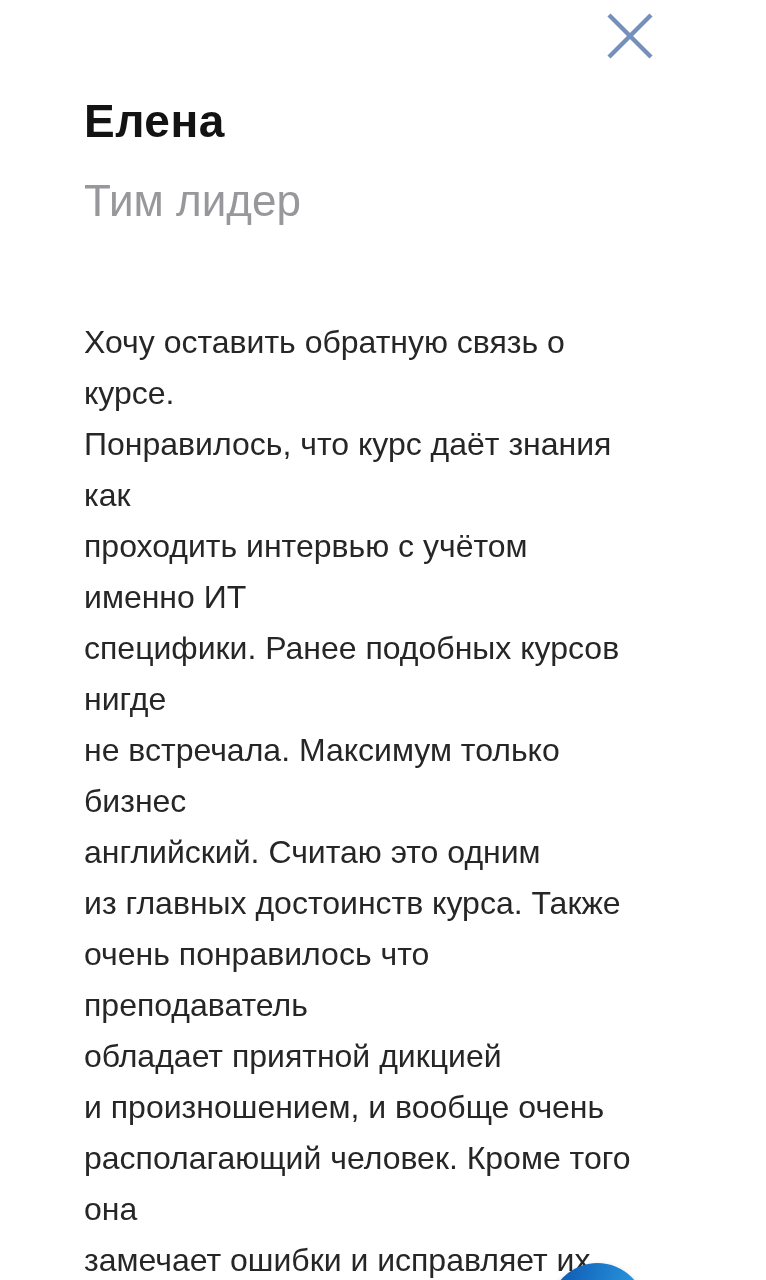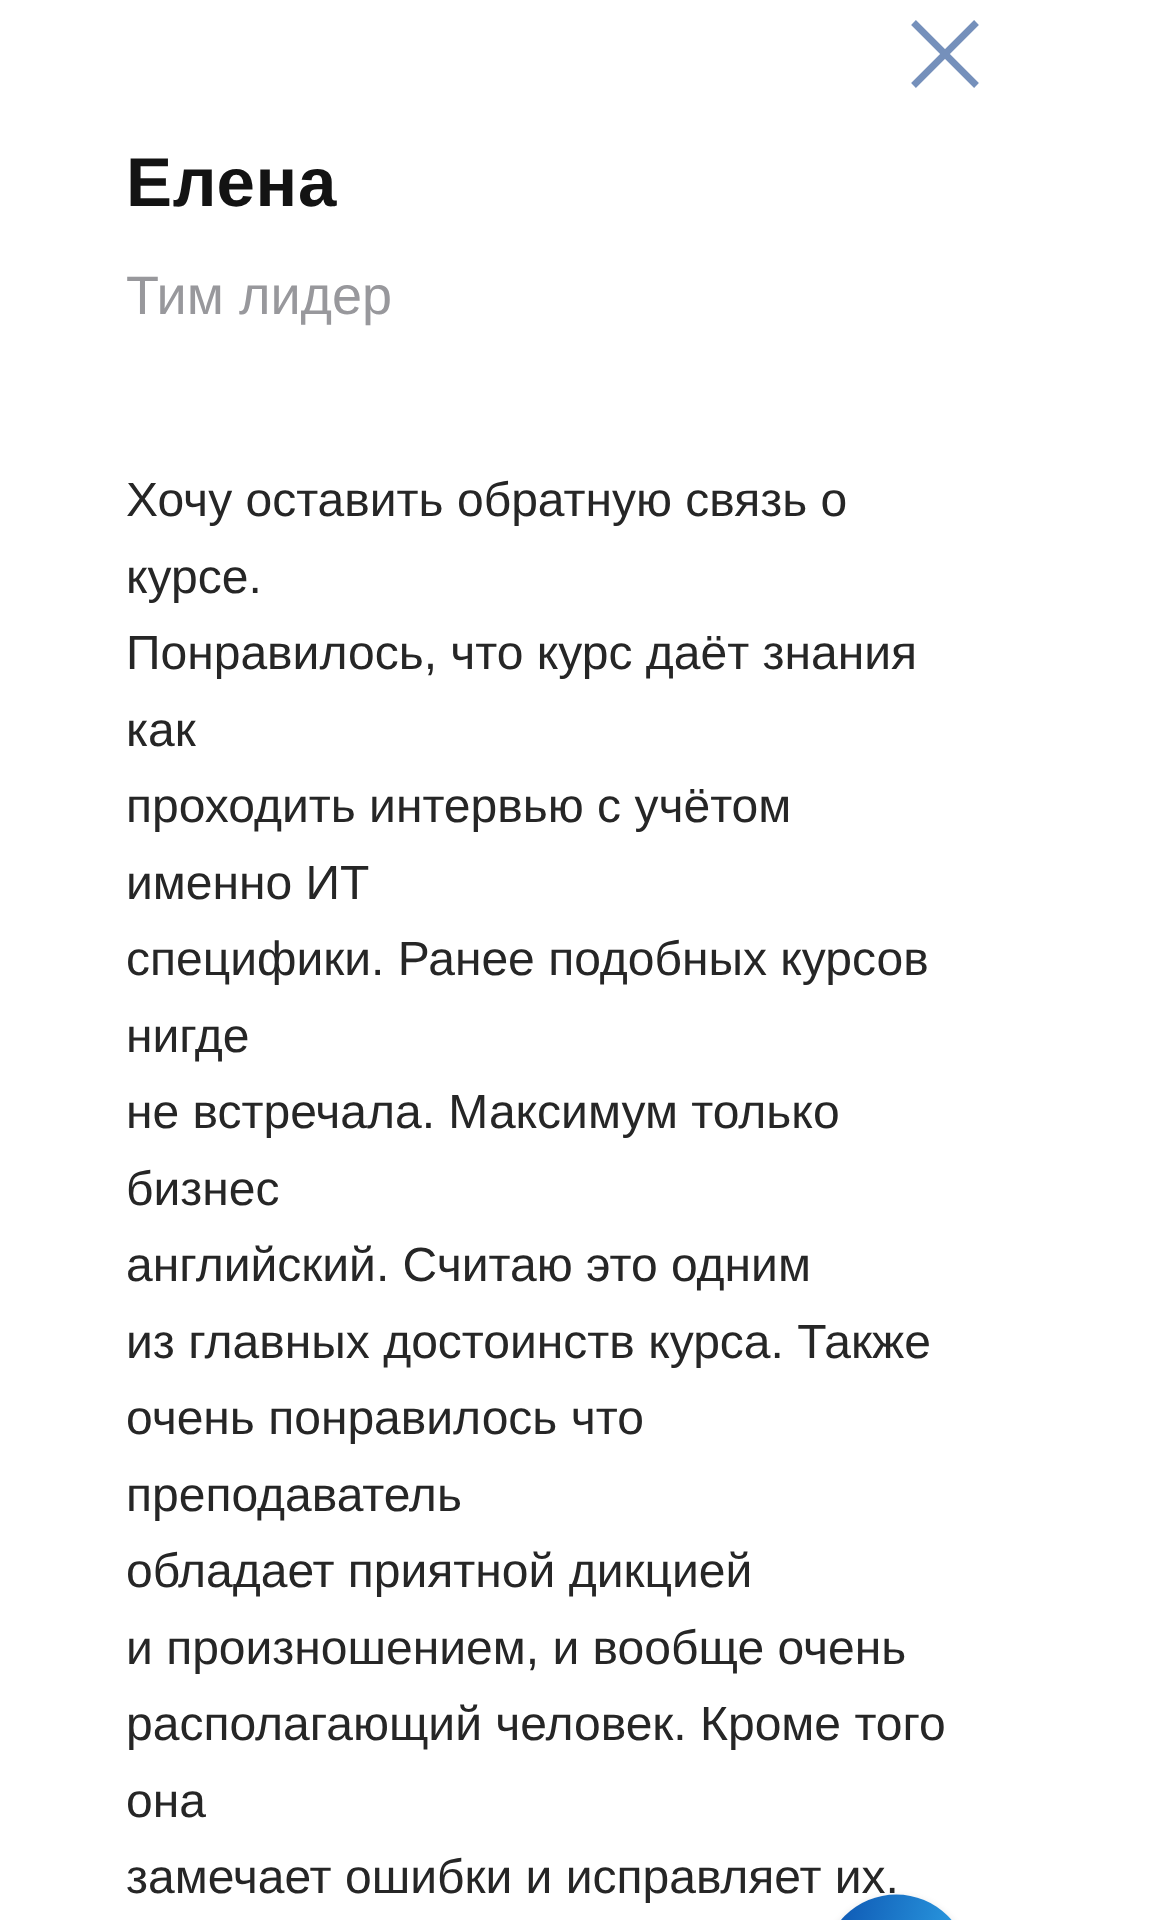--- a/index.html
+++ b/index.html
@@ -48,21 +48,21 @@
   }
   .author-name {
     font-size: 46px;
     font-weight: 700;
     letter-spacing: 0.5px;
     line-height: 1.1;
     color: var(--title_text);
   }
   .author-role {
     margin-top: 30px;
-    font-size: 36px;
+    font-size: 44px;
     font-weight: 400;
     color: var(--subtitle_text);
     line-height: 1.1;
   }
   .review-text {
     margin-top: 92px;
     font-size: 32px;
     font-weight: 300;
     line-height: 51px;
     color: var(--body_text);

